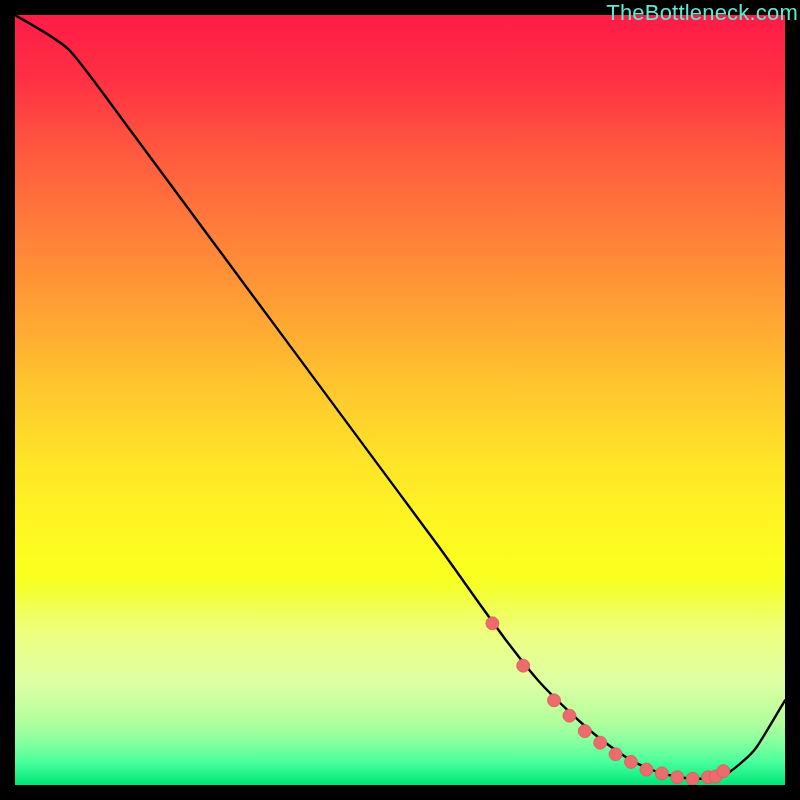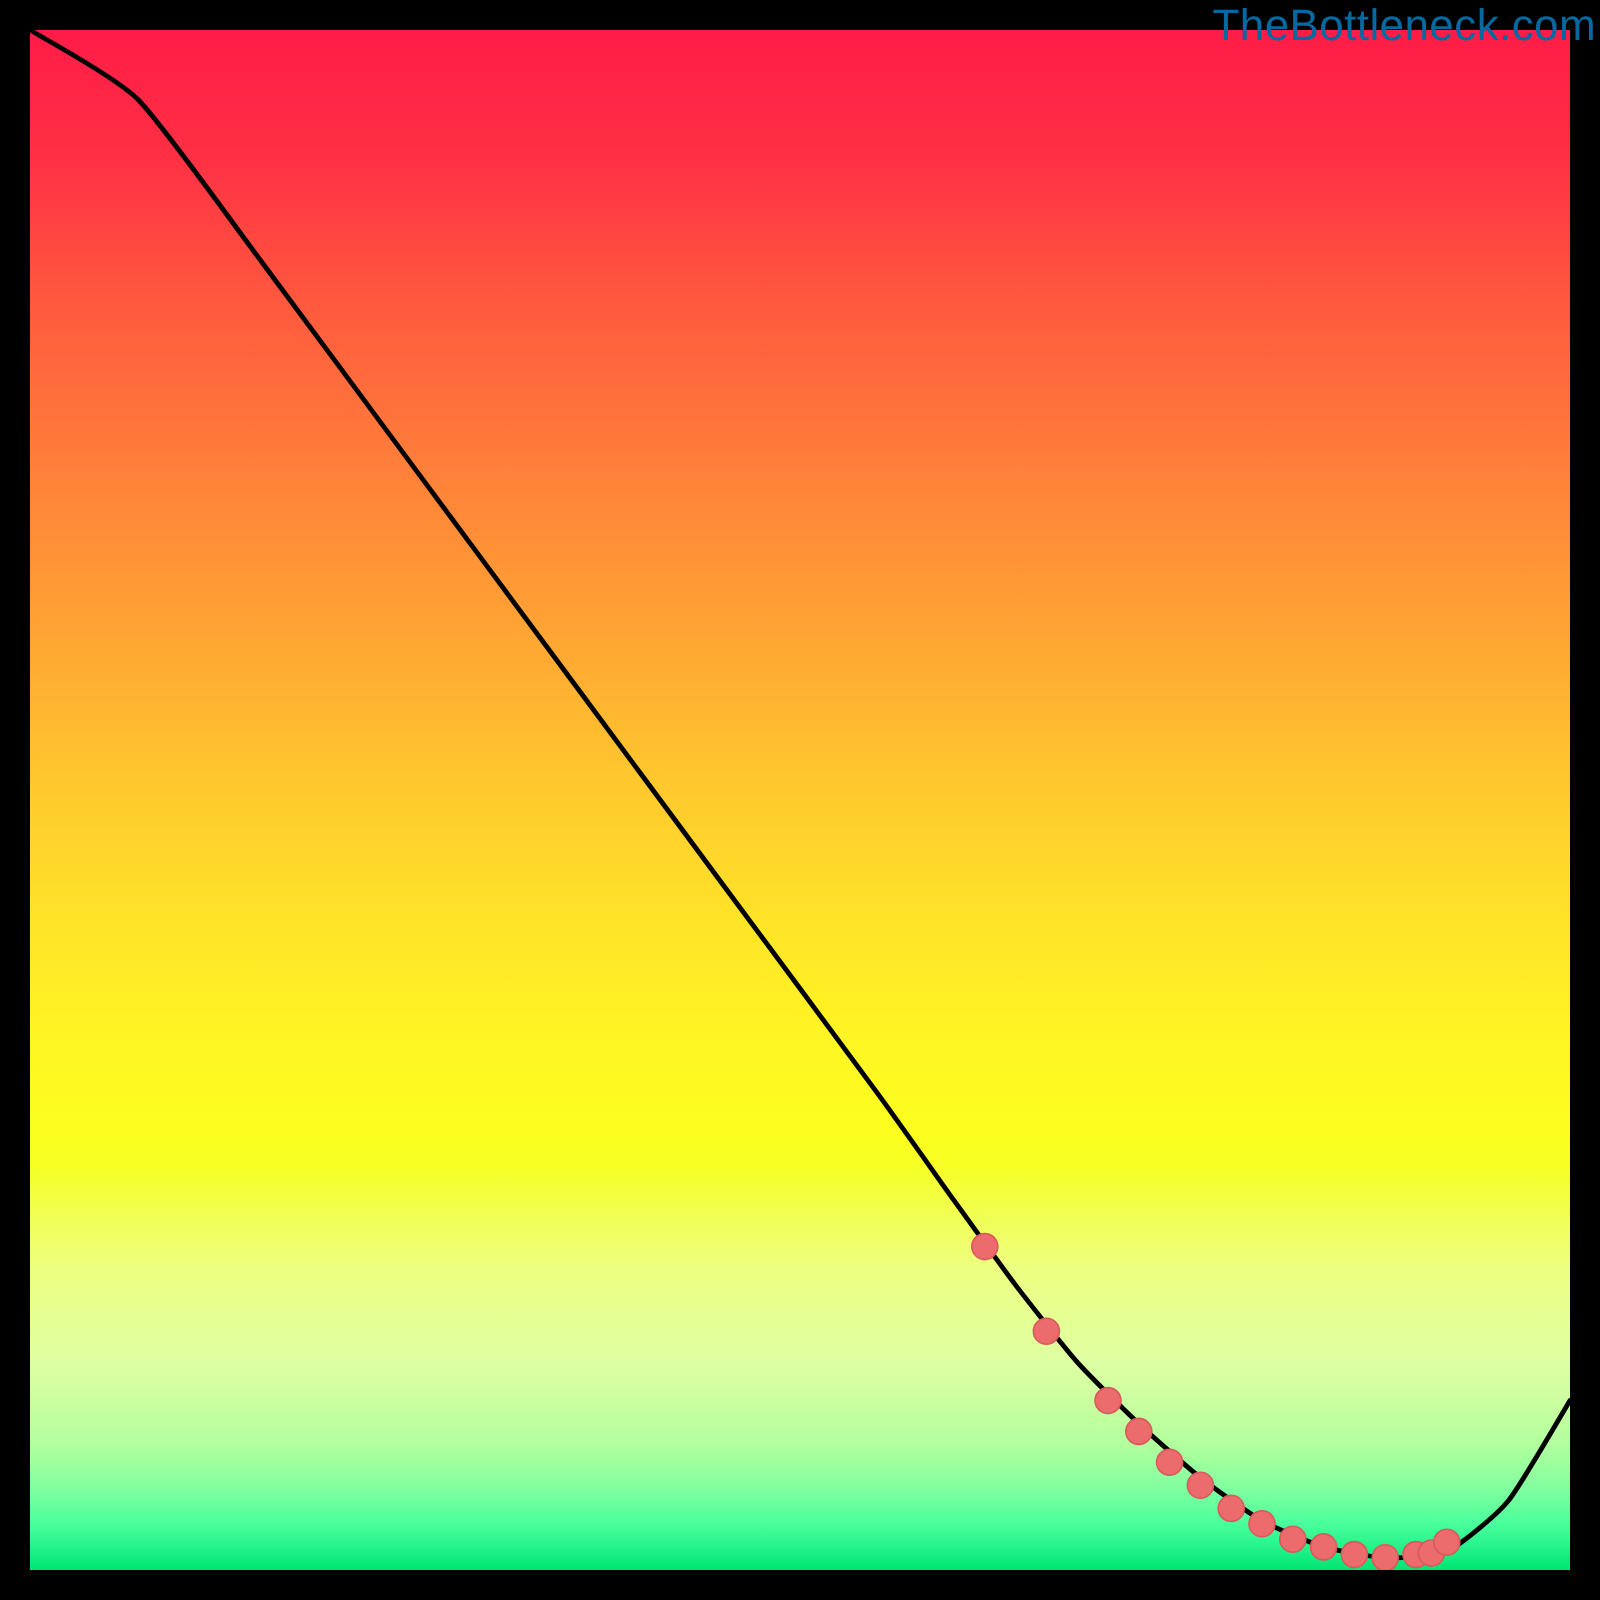--- a/index.html
+++ b/index.html
@@ -59,21 +59,21 @@
     position: absolute;
     left: 0;
     top: 0;
     width: 770px;
     height: 770px;
   }
   .watermark {
     position: absolute;
     top: 0px;
     right: 2px;
-    color: #0369a1;
+    color: #5eead4;
     font-size: 22px;
     font-weight: 400;
     letter-spacing: 0.2px;
   }
 </style>
 </head>
 <body>
 
 <div class="frame">
   <div class="gradient-bg"></div>

